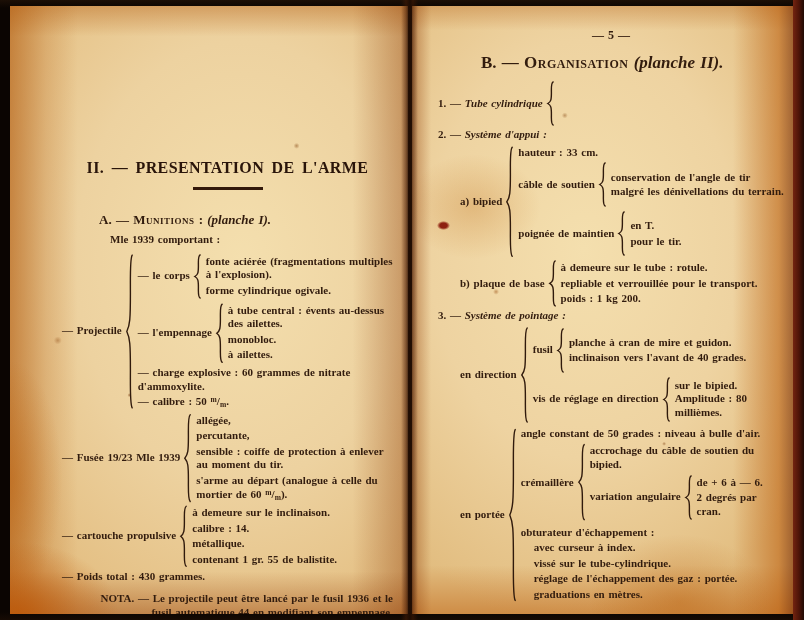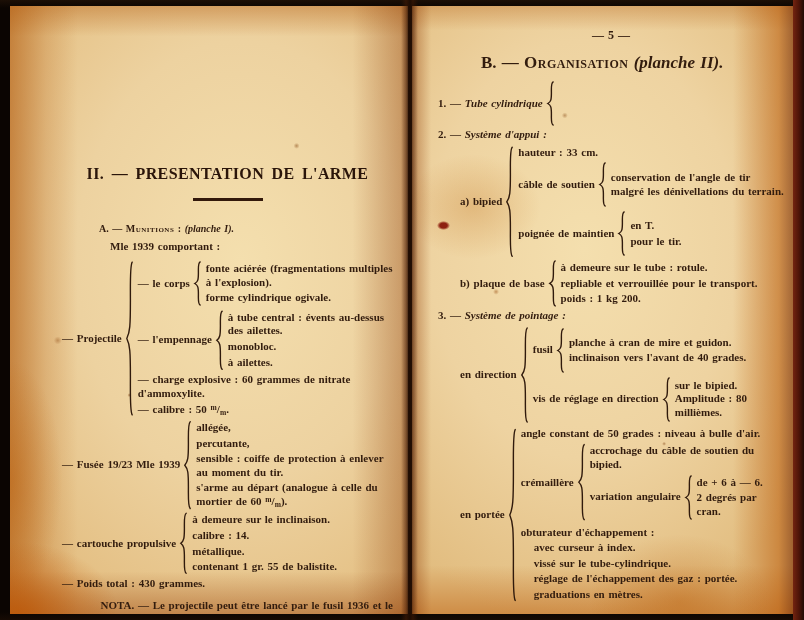--- a/index.html
+++ b/index.html
@@ -31,23 +31,23 @@
       radial-gradient(ellipse 280px 380px at 45% 40%, #f4dfae 0%, #eed3a1 55%, #e2bd80 100%);}
   #gutter{position:absolute;left:401px;top:0;width:17px;height:620px;z-index:2;pointer-events:none;
     background:linear-gradient(to right, rgba(90,40,8,0), rgba(70,28,6,.55) 30%, #1e0c03 52%, rgba(70,28,6,.5) 70%, rgba(90,40,8,0));}
   #spine-right{position:absolute;right:0;top:0;width:11px;height:620px;z-index:2;
     background:linear-gradient(to right,#732410,#4d1408 55%,#200a04);}
   #stain-red{position:absolute;left:437px;top:221px;width:13px;height:9px;z-index:3;border-radius:50%;
     background:radial-gradient(ellipse,#8e2010 0 40%,rgba(142,32,16,0) 72%);}
 
   
   .page.left{font-size:11px;line-height:1.24;word-spacing:1px;}
-  h1{font-size:16px;margin:14px;text-align:center;letter-spacing:.4px;word-spacing:3px;color:#2a150a;}
+  h1{font-size:16px;margin:8px;text-align:center;letter-spacing:.4px;word-spacing:3px;color:#2a150a;}
   .title-rule{width:70px;height:3px;background:#33190b;margin:9px auto 0 auto;}
-  .heading{margin:22px 0 0 37px;font-size:10px;}
+  .heading{margin:22px 0 0 37px;font-size:13px;}
   .heading .sc{font-variant:small-caps;letter-spacing:.5px;}
   .heading .it, .it{font-style:italic;}
   .subhead{margin:5px 0 0 48px;}
   .tree{margin-top:5px;}
   .nota{margin:9px 0 0 30px;padding-left:15px;text-indent:-15px;text-align:right;}
 
   
   .page.right{font-size:11px;line-height:1.24;word-spacing:1px;}
   .pagenum{text-align:center;margin-bottom:9px;font-size:12px;}
   .b-heading{margin:0 0 8px 43px;font-size:17px;}

